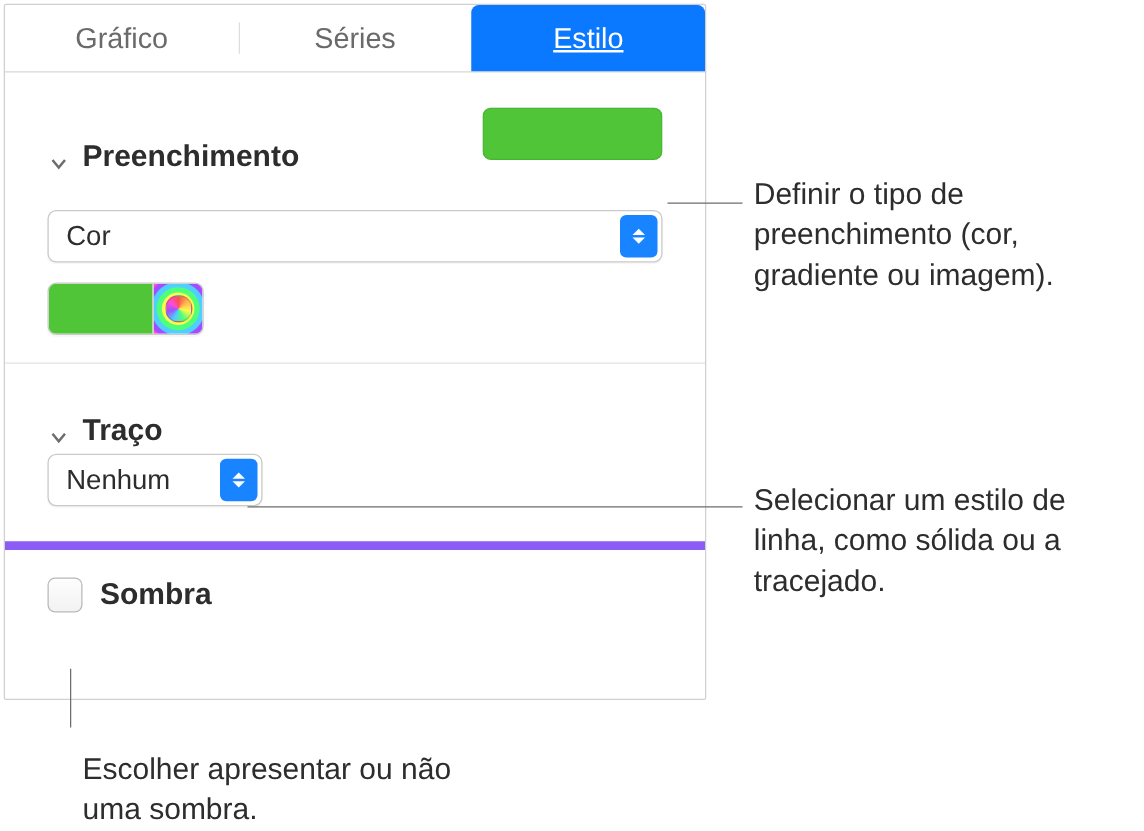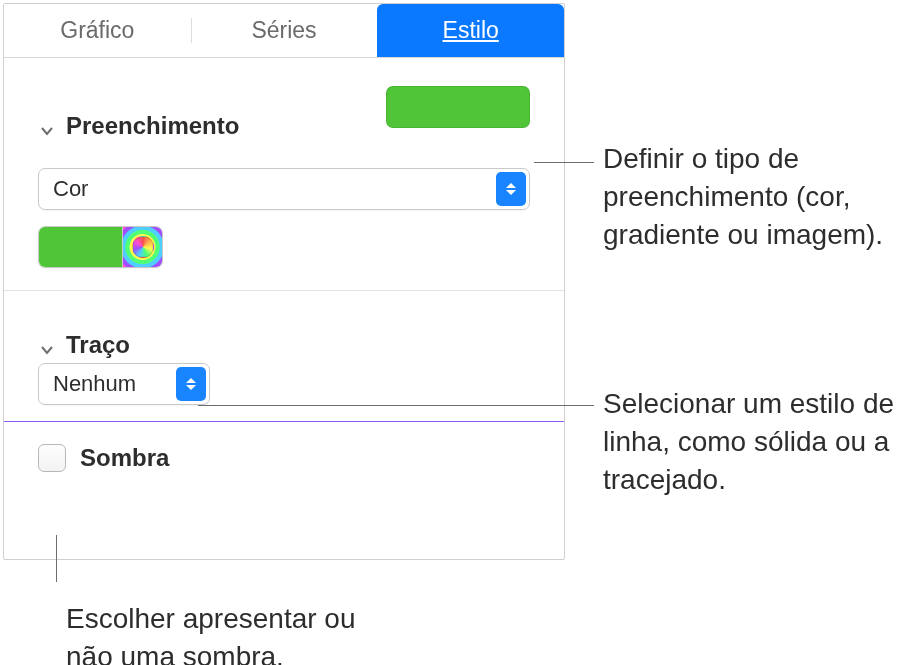--- a/index.html
+++ b/index.html
@@ -165,22 +165,22 @@
       justify-content: center;
     }
     .color-wheel {
       width: 22px; height: 22px; border-radius: 50%;
       background: conic-gradient(#ff4e4e,#ffb84e,#fff94e,#4eff77,#4ecfff,#a04eff,#ff4ecf,#ff4e4e);
       border: 1px solid rgba(0,0,0,0.15);
     }
 
     .stroke-section {
       padding-top: 8px;
-      padding-bottom: 16px;
-      border-bottom: 1px solid #8b5cf6;
+      padding-bottom: 28px;
+      border-bottom: 7px solid #8b5cf6;
     }
     .stroke-popup {
       width: 172px;
       margin-top: 4px;
     }
 
     .shadow-section {
       padding-top: 22px;
       display: flex;
       align-items: center;
@@ -195,21 +195,21 @@
       cursor: pointer;
     }
     .shadow-label {
       font-size: 24px;
       color: #2d2d2d;
       font-weight: 600;
     }
 
     .callout {
       position: absolute;
-      font-size: 28px;
+      font-size: 24px;
       color: #2d2d2d;
       line-height: 1.35;
     }
     .callout-line {
       position: absolute;
       height: 1px;
       background: #6d6d6d;
     }
     .callout-line.vertical {
       width: 1px;

